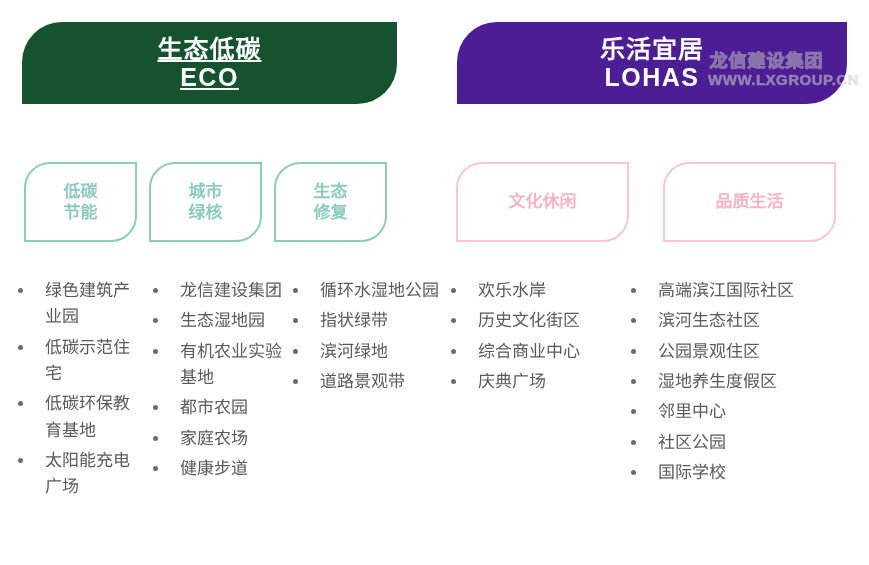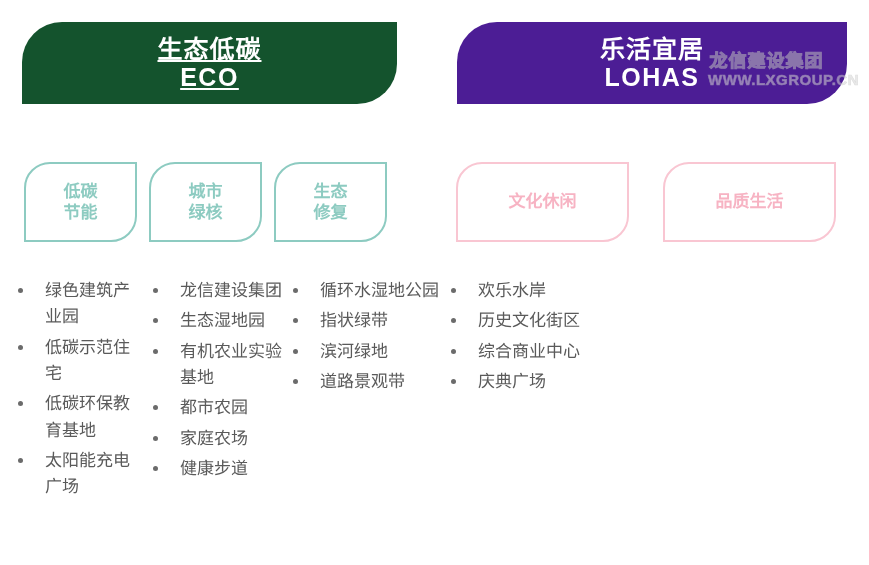--- a/index.html
+++ b/index.html
@@ -234,20 +234,31 @@
         </ul>
     </div>
     <div class="col col-4">
       <ul>
           <li>欢乐水岸</li>
           <li>历史文化街区</li>
           <li>综合商业中心</li>
           <li>庆典广场</li>
         </ul>
     </div>
+    <div class="col col-5">
+      <ul>
+          <li>高端滨江国际社区</li>
+          <li>滨河生态社区</li>
+          <li>公园景观住区</li>
+          <li>湿地养生度假区</li>
+          <li>邻里中心</li>
+          <li>社区公园</li>
+          <li>国际学校</li>
+        </ul>
+    </div>
   </div>
 
   <div class="watermark">
     <div class="wm-cn">龙信建设集团</div>
     <div class="wm-url">WWW.LXGROUP.CN</div>
   </div>
 
 </div>
 
 </body></html>

